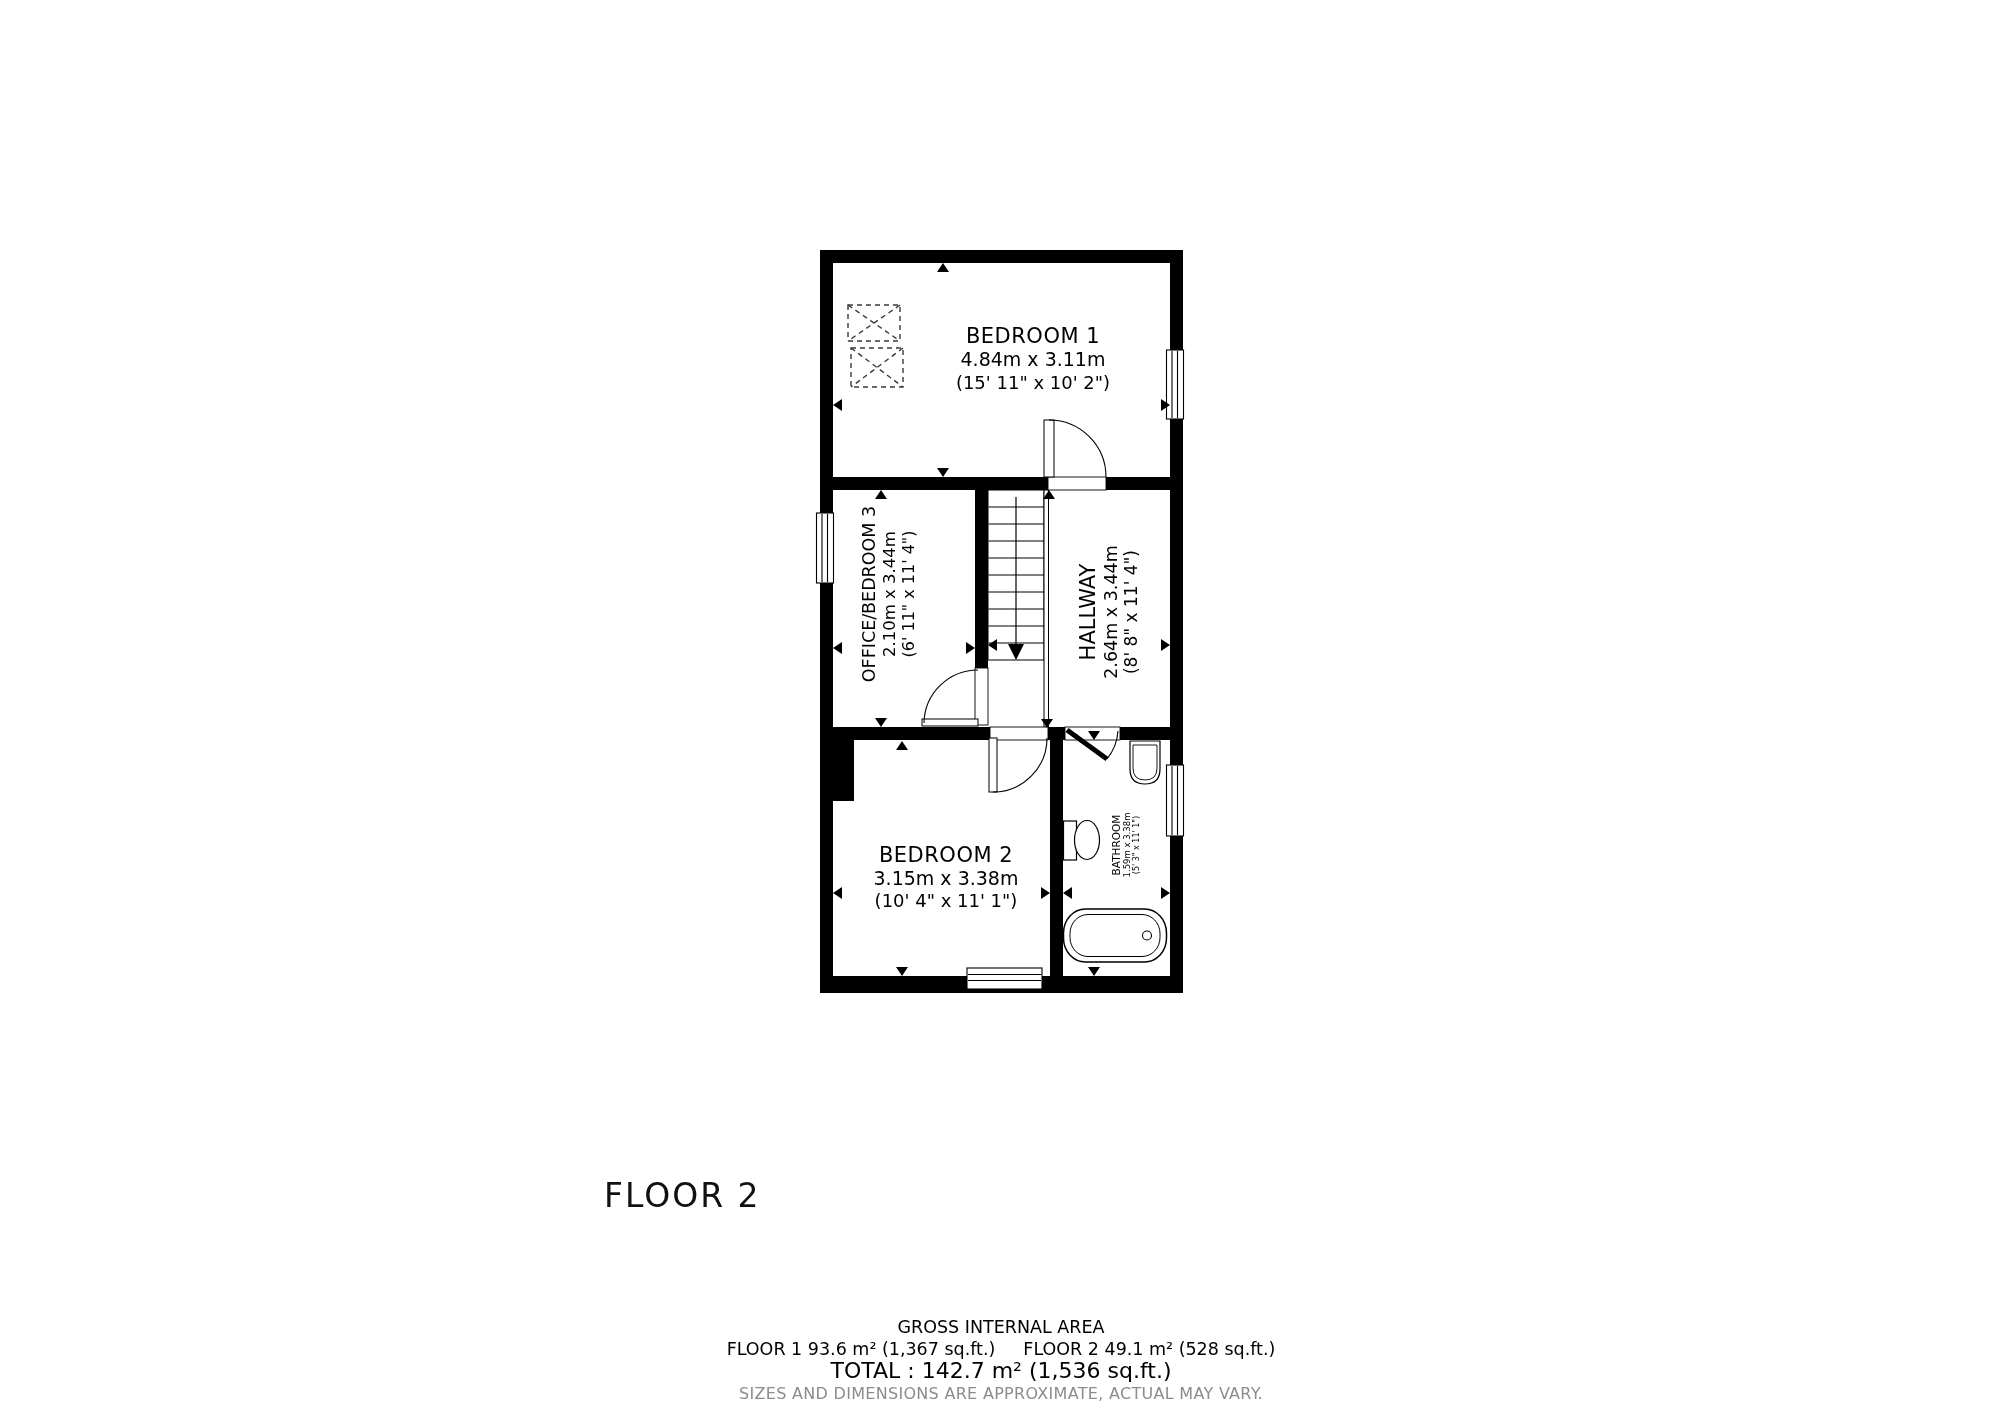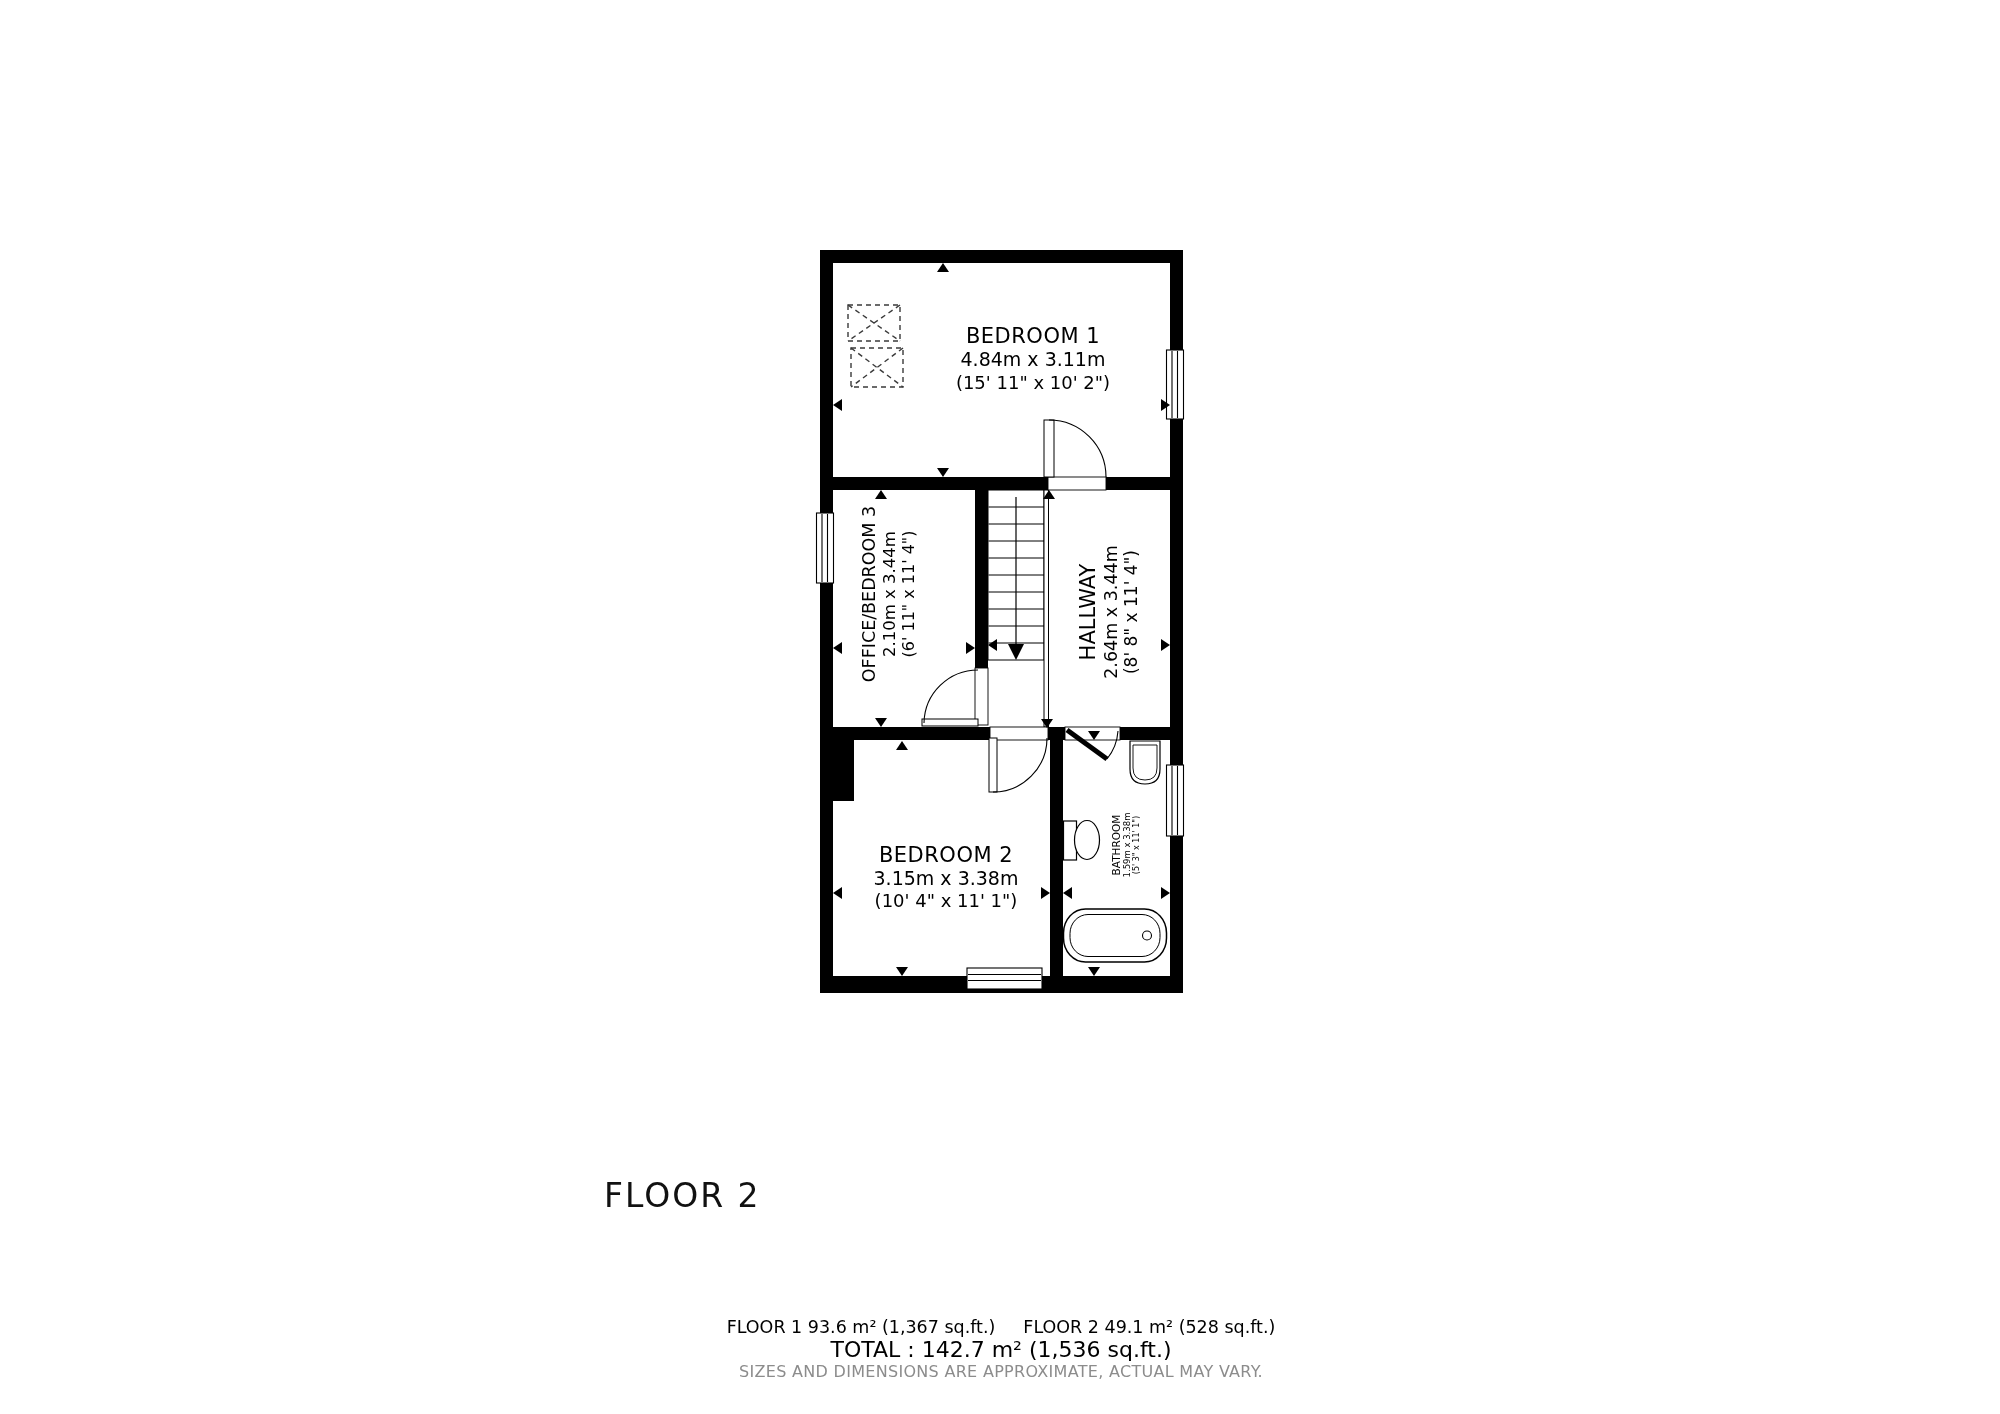--- a/index.html
+++ b/index.html
@@ -187,20 +187,21 @@
         <text x="1116" y="845" font-size="10.5" dominant-baseline="central" transform="rotate(-90 1116 845)">BATHROOM</text>
         <text x="1127" y="845" font-size="8.5" dominant-baseline="central" transform="rotate(-90 1127 845)">1.59m x 3.38m</text>
         <text x="1136" y="845" font-size="8" dominant-baseline="central" transform="rotate(-90 1136 845)">(5' 3" x 11' 1")</text>
       </g>
     </g>
   </svg>
 
   <div class="floor-title">FLOOR 2</div>
 
   <div class="area-summary">
+    <div class="area-heading">GROSS INTERNAL AREA</div>
     <div class="area-floors">
       <span>FLOOR 1 93.6 m² (1,367 sq.ft.)</span><span class="gap"></span><span>FLOOR 2 49.1 m² (528 sq.ft.)</span>
     </div>
     <div class="area-total">TOTAL :  142.7 m² (1,536 sq.ft.)</div>
     <div class="area-disclaimer">SIZES AND DIMENSIONS ARE APPROXIMATE, ACTUAL MAY VARY.</div>
   </div>
 
   <div class="brand">
     <svg class="brand-star" viewBox="0 0 100 100" xmlns="http://www.w3.org/2000/svg" fill="#111">
       <path d="M37,4 L69,13 L62,41 L43,30 Z"></path>

